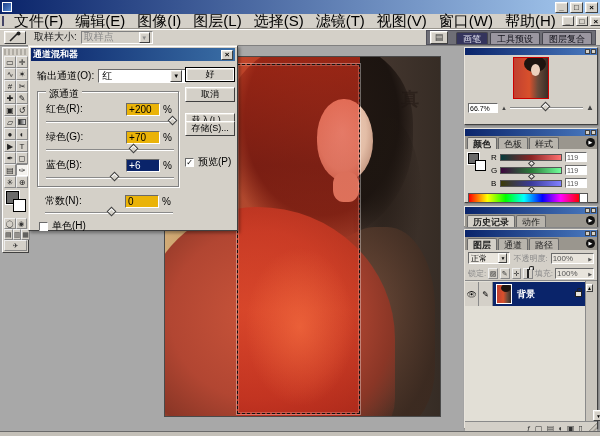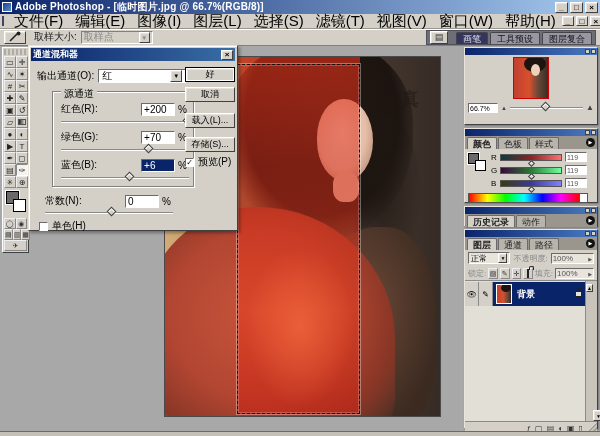--- a/index.html
+++ b/index.html
@@ -1,19 +1,19 @@
 <!DOCTYPE html>
 <html><head>
 <meta charset="utf-8">
 <style>
   * { margin:0; padding:0; box-sizing:border-box; }
   html,body { width:600px; height:436px; overflow:hidden; }
   body { font-family:"Liberation Sans","DejaVu Sans",sans-serif; font-size:10px; color:#000;
          background:#a8a8a8; position:relative; }
-  .sunken  { background:#ffffff; border:1px solid; border-color:#6a6a6a #fff #fff #6a6a6a; }
+  .sunken  { background:#eab308; border:1px solid; border-color:#6a6a6a #fff #fff #6a6a6a; }
   .etched  { border:1px solid #808080; box-shadow:1px 1px 0 #fff, inset 1px 1px 0 #fff; }
   .btn { background:#d4d0c8; border:1px solid; border-color:#fff #404040 #404040 #fff;
          box-shadow:inset 1px 1px 0 #e8e4dc; text-align:center; cursor:default; }
 
   
   .titlebar { position:absolute; left:0; top:0; width:600px; height:14px;
               background:linear-gradient(90deg,#0a246a,#a6caf0); display:flex; align-items:center; padding:0 2px; }
   .titlebar .ps-ico { width:10px; height:10px; background:#26a; border:1px solid #fff; margin-right:3px;
                       background:linear-gradient(135deg,#1b3e8c,#5a8fd4); }
   .titlebar .t { color:#fff; font-weight:bold; font-size:10px; white-space:nowrap; letter-spacing:.2px; }
@@ -84,21 +84,21 @@
   .dialog { position:absolute; left:28px; top:45px; width:210px; height:186px; background:#d4d0c8;
             border:1px solid; border-color:#e8e4dc #404040 #404040 #e8e4dc; box-shadow:1px 1px 0 #fff inset, 2px 2px 3px rgba(0,0,0,.35); padding:2px; }
   .dlg-title { height:13px; background:linear-gradient(90deg,#0a246a,#3a6ea5); display:flex; align-items:center; padding:0 2px;gap:47px; }
   .dlg-title .t { color:#fff; font-weight:bold; font-size:9px; }
   .dlg-close { margin-left:auto; width:12px; height:10px; font-size:8px; line-height:8px; font-weight:bold; }
   .dlg-body { position:relative; height:165px; }
   .row-out { position:absolute; left:6px; top:8px; display:flex; align-items:flex-end; }
   .combo { width:88px; height:14px; background:#fff; border:1px solid; border-color:#6a6a6a #fff #fff #6a6a6a;
            display:flex; align-items:center; padding:0 3px; margin-left:4px; }
   .combo .arr { margin-left:auto; width:12px; height:12px; font-size:6px; line-height:11px; }
-  .group { position:absolute; left:6px; top:30px; width:142px; height:96px;margin-left:15px; }
+  .group { position:absolute; left:6px; top:30px; width:142px; height:96px; }
   .group .gt { position:absolute; left:8px; top:-5px; background:#d4d0c8; padding:0 3px; }
   .srow { position:absolute; left:8px; display:flex; align-items:center; width:126px; }
   .srow .lb { width:52px; }
   .srow .val { width:34px; height:13px; margin-left:auto; padding:0 2px; line-height:12px; }
   .srow .val.sel { background:#0a246a; color:#fff; border-color:#6a6a6a #fff #fff #6a6a6a; }
   .srow .pc { margin-left:3px; }
   .track { position:absolute; left:8px; width:128px; height:2px; background:#8a8a8a;
            border-bottom:1px solid #fff; }
   .thumb { position:absolute; top:-4px; width:7px; height:7px; background:#d4d0c8; border:1px solid #404040;
            transform:rotate(45deg); box-shadow:inset 1px 1px 0 #fff; }
@@ -178,21 +178,20 @@
   .grip { position:absolute; right:0; bottom:0; width:12px; height:12px;
           background:linear-gradient(135deg,#d4d0c8 50%,#9a968e 50%,#d4d0c8 60%,#9a968e 70%,#d4d0c8 80%,#9a968e 90%); }
 
   .bottom-strip { position:absolute; left:0; top:431px; width:600px; height:5px; background:#c4c0b8; border-top:1px solid #6a6a6a; }
 </style>
 </head>
 <body>
 
 <div class="titlebar">
   <span class="ps-ico"></span>
-  <span class="t">Adobe Photoshop - [临时图片.jpg @ 66.7%(RGB/8)]</span>
   <span class="winbtns">
     <span class="winbtn btn">_</span>
     <span class="winbtn btn">□</span>
     <span class="winbtn btn">×</span>
   </span>
 </div>
 
 <div class="menubar">
   <span class="doc-ico"></span>
   <span class="menu-item">文件(F)</span>
@@ -347,21 +346,21 @@
     </div>
 
     <div class="chk" style="position:absolute; left:8px; top:158px;">
       <span class="box"></span>
       <span>单色(H)</span>
     </div>
 
     <span class="dlg-btn btn default" style="top:6px;">好</span>
     <span class="dlg-btn btn" style="top:26px;">取消</span>
     <span class="dlg-btn btn" style="top:52px;">载入(L)...</span>
-    <span class="dlg-btn btn" style="top:76px;text-align:center;">存储(S)...</span>
+    <span class="dlg-btn btn" style="top:60px;text-align:center;">存储(S)...</span>
     <div class="chk" style="position:absolute; left:154px; top:94px;">
       <span class="box">✓</span>
       <span>预览(P)</span>
     </div>
   </div>
 </div>
 
 <div class="palette" style="top:47px; height:78px;">
   <div class="pal-strip">
     <span class="pbx"></span>

